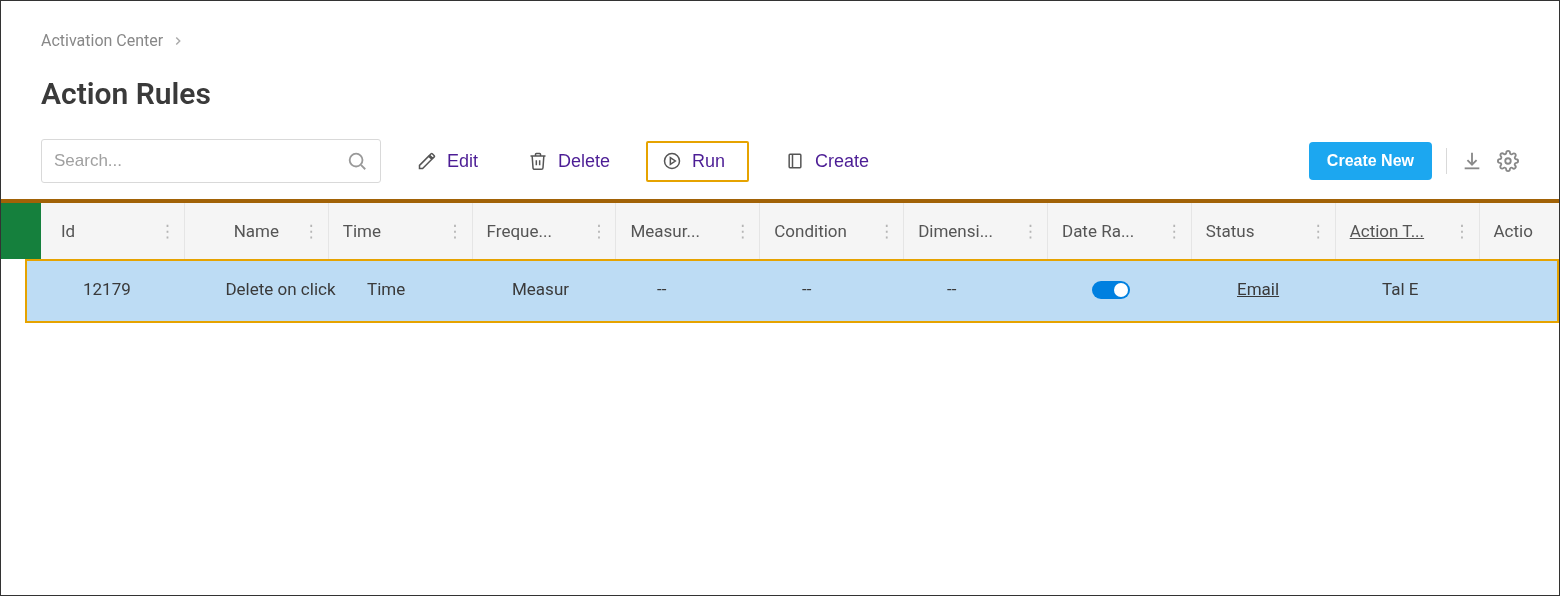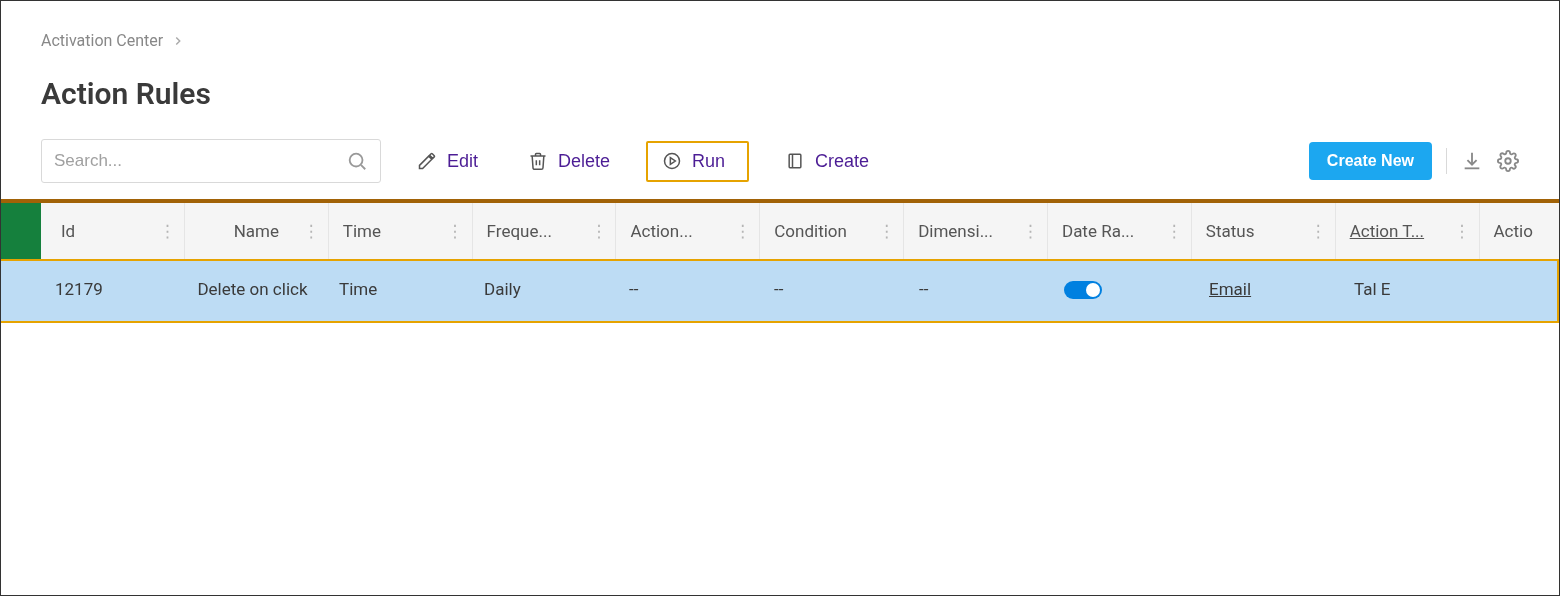--- a/index.html
+++ b/index.html
@@ -124,20 +124,21 @@
 .th .dots {
   position: absolute;
   right: 8px;
   top: 50%;
   transform: translateY(-50%);
   color: #b5b5b5;
   cursor: pointer;
 }
 .tbody {
   background: #fff;
+  padding-left: 28px;
 }
 .tr {
   display: flex;
   background: #bddcf4;
   border: 2.5px solid #e6a300;
   min-height: 62px;
 }
 .td {
   padding: 18px 14px;
   font-size: 17px;
@@ -265,36 +266,36 @@
     </div>
   </div>
 
   <div class="table-wrap full-bleed">
     <div class="table-inner">
     <div class="thead">
       <div class="th c-id"><span>Id</span><span class="dots">⋮</span></div>
       <div class="th c-name"><span>Name</span><span class="dots">⋮</span></div>
       <div class="th c-type"><span>Time</span><span class="dots">⋮</span></div>
       <div class="th c-freq"><span>Freque...</span><span class="dots">⋮</span></div>
-      <div class="th c-meas"><span>Action...</span><span class="dots">⋮</span></div>
+      <div class="th c-meas"><span>Measur...</span><span class="dots">⋮</span></div>
       <div class="th c-cond"><span>Condition</span><span class="dots">⋮</span></div>
       <div class="th c-dim"><span>Dimensi...</span><span class="dots">⋮</span></div>
       <div class="th c-date"><span>Date Ra...</span><span class="dots">⋮</span></div>
       <div class="th c-status"><span>Status</span><span class="dots">⋮</span></div>
       <div class="th c-actiont"><span>Action T...</span><span class="dots">⋮</span></div>
       <div class="th c-action2"><span>Actio</span></div>
     </div>
     </div>
 
     <div class="tbody">
       <div class="tr" style="padding-left:36px;">
         <div class="td c-id">12179</div>
         <div class="td c-name">Delete on click</div>
         <div class="td c-type">Time</div>
-        <div class="td c-freq">Daily</div>
+        <div class="td c-freq">Measur</div>
         <div class="td c-meas">--</div>
         <div class="td c-cond">--</div>
         <div class="td c-dim">--</div>
         <div class="td c-status">
           <span class="toggle"></span>
         </div>
         <div class="td c-actiont">Email</div>
         <div class="td c-action2">Tal E</div>
       </div>
     </div>

